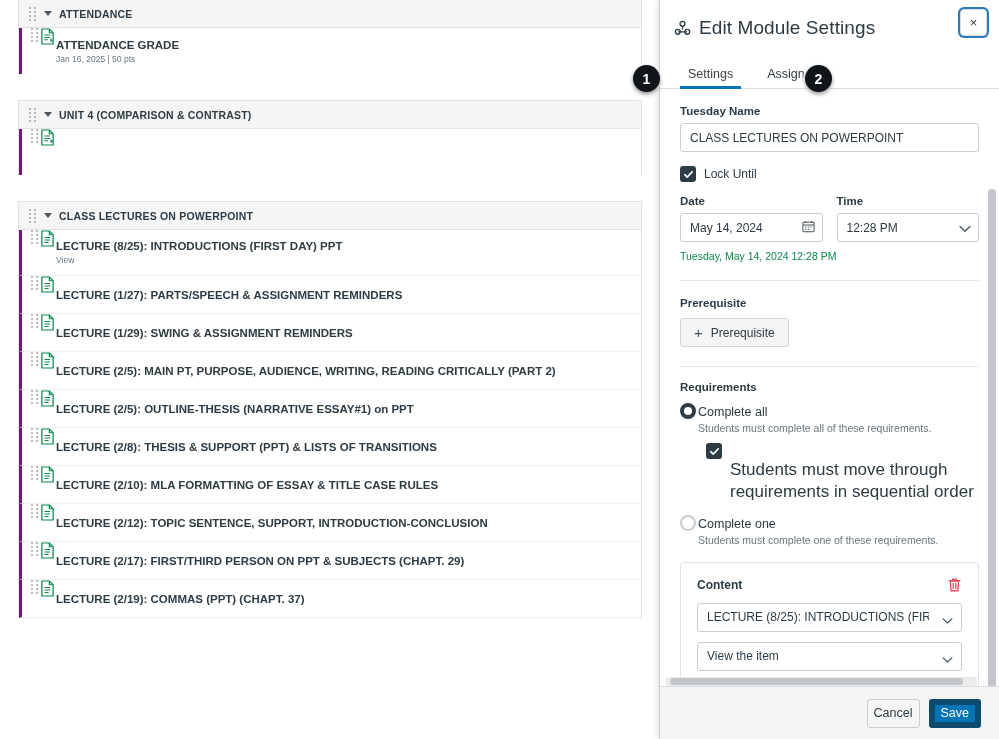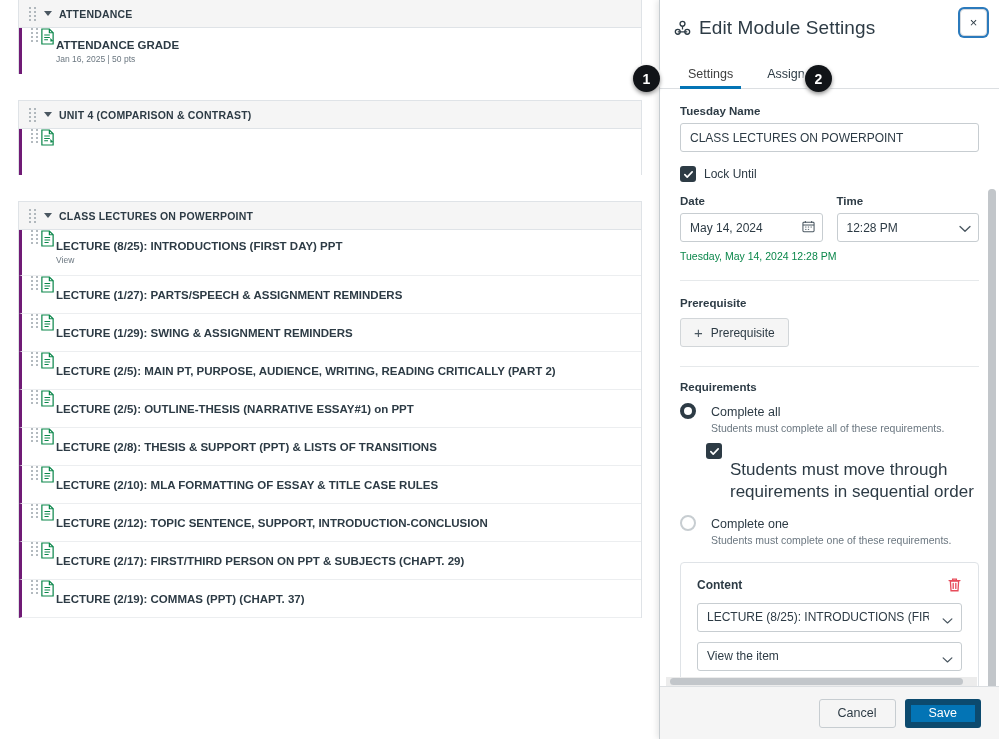--- a/index.html
+++ b/index.html
@@ -115,21 +115,21 @@
 
   .divider { height: 1px; background: #e6e9eb; margin: 18px 0 0 0; }
 
   .pre-btn {
     display: inline-flex; align-items: center; gap: 8px;
     height: 29px; padding: 0 13px; border: 1px solid #d2d6d9; border-radius: 3px;
     background: #f5f5f5; font-size: 12px; color: #2d3b45; cursor: pointer;
   }
   .plus { font-size: 15px; line-height: 1; color: #4a5761; }
 
-  .radio-row { display: flex; gap: 15px; margin-top: 9px; }
+  .radio-row { display: flex; gap: 2px; margin-top: 9px; }
   .radio {
     width: 16px; height: 16px; border-radius: 50%; border: 2px solid #c7cdd1;
     flex: none; margin-top: 1px; background: #fff; cursor: pointer;
   }
   .radio.on { border: 4px solid #2d3b45; }
   .radio-title { font-size: 12.5px; color: #2d3b45; }
   .radio-sub { font-size: 10.5px; color: #6b7780; margin-top: 2px; }
   .seq-row { display: flex; gap: 8px; margin: 9px 0 0 26px; }
   .seq-label { font-size: 17px; color: #2d3b45; line-height: 1.28; margin-top: 16px; }
 
@@ -166,21 +166,21 @@
   }
   .h-thumb { position: absolute; left: 4px; right: 14px; top: 1px; height: 7px;
     background: #c2c6ca; border-radius: 4px; }
 
   .tray-footer {
     flex: none; height: 53px; border-top: 1px solid #dcdfe2; background: #f5f5f5;
     display: flex; align-items: center; justify-content: flex-end; gap: 9px;
     padding: 0 18px;
   }
   .btn {
-    height: 29px; padding: 0 18px; border-radius: 3px; font-size: 12.5px;
+    height: 29px; padding: 0 6px; border-radius: 3px; font-size: 12.5px;
     cursor: pointer; font-family: "Liberation Sans", sans-serif;
   }
   .btn-cancel { background: #f5f5f5; border: 1px solid #c7cdd1; color: #2d3b45; }
   .btn-save { background: #0374b5; border: 6px solid #0c4a6e; color: #fff; }
 
   
   .badge {
     position: absolute; width: 27px; height: 27px; border-radius: 50%;
     background: #111418; color: #fff; font-size: 14px; font-weight: 700;
     display: flex; align-items: center; justify-content: center;

